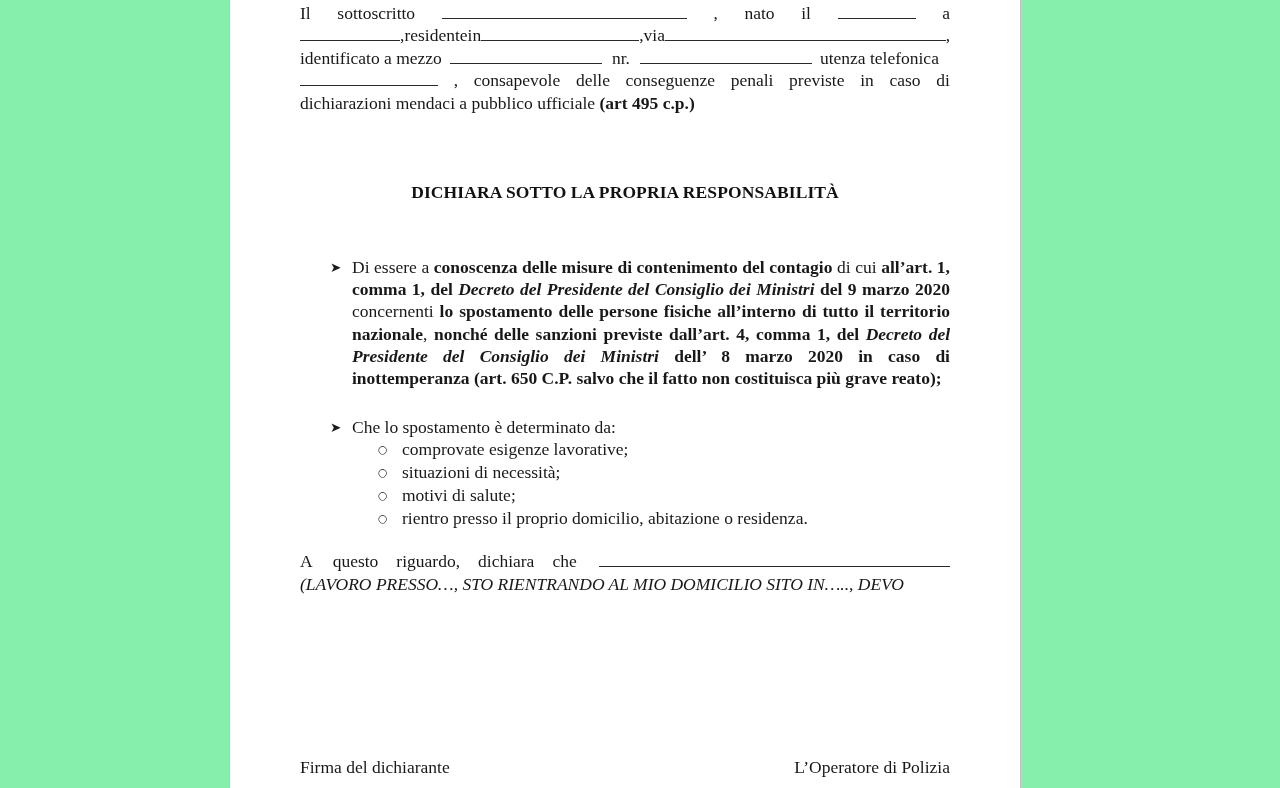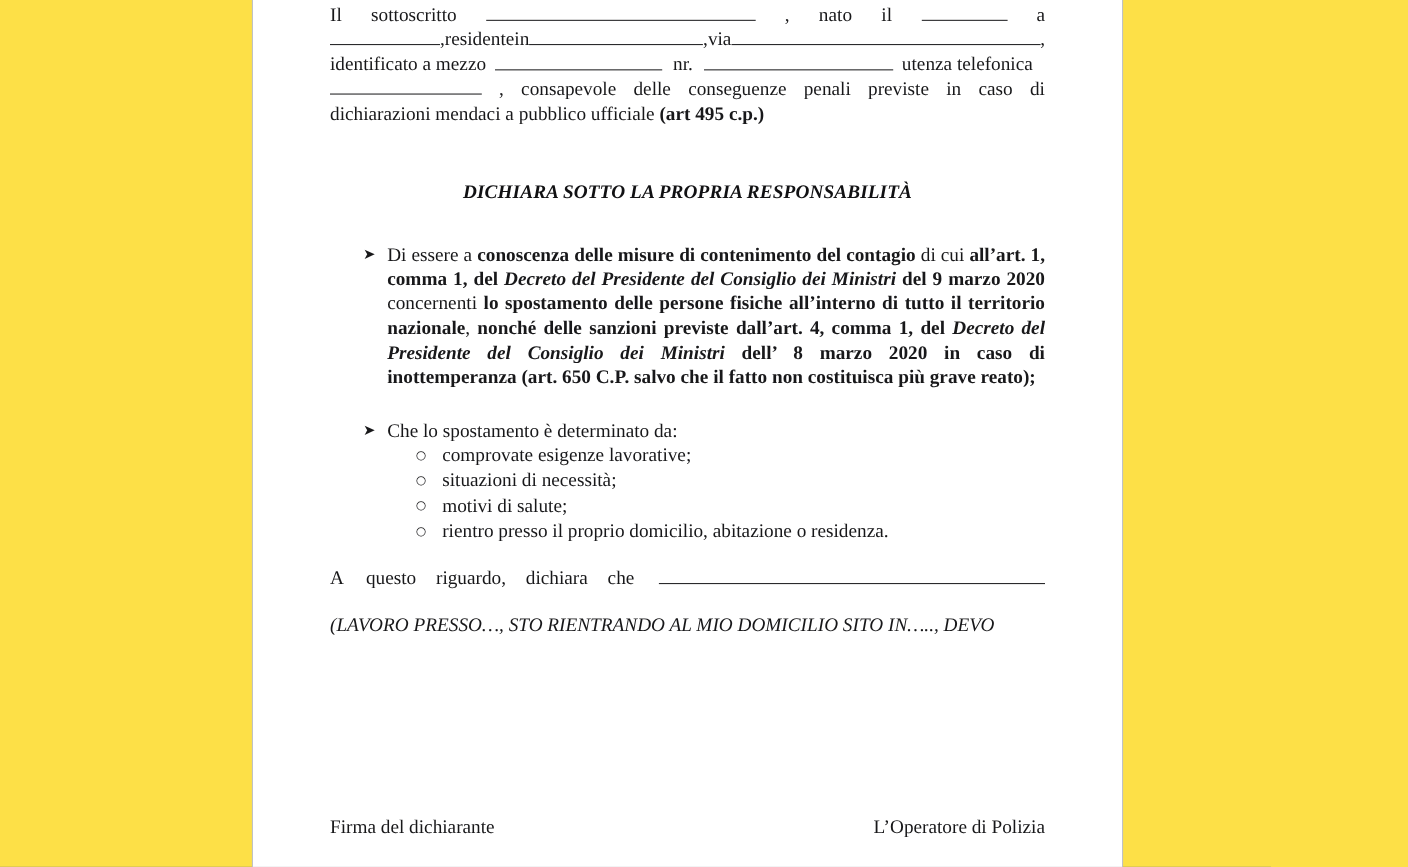--- a/index.html
+++ b/index.html
@@ -11,21 +11,21 @@
     height: 788px;
     background: #565a5f;
     font-family: "Liberation Serif", "DejaVu Serif", serif;
     overflow: hidden;
   }
 
   .viewer {
     position: relative;
     width: 1280px;
     height: 788px;
-    background: #fde047;
+    background: #86efac;
   }
 
   .page {
     position: absolute;
     left: 230px;
     top: 0;
     width: 790px;
     height: 788px;
     background: #ffffff;
     box-shadow: 0 0 0 1px #bfc2c5;
@@ -78,22 +78,21 @@
   b, .b { font-weight: bold; }
   i, .i { font-style: italic; }
   .u { text-underline-offset: 2px; }
 
   .title {
     text-align: center;
     font-weight: bold;
     font-size: 17.5px;
     letter-spacing: 0.1px;
     color: #111113;
-    margin: 0;
-    font-style: italic;
+    margin: 18px;
   }
 
   .spacer-title-top { height: 50px; }
   .spacer-title-bot { height: 35px; }
 
   
   .bullet {
     display: flex;
     align-items: flex-start;
     margin: 0;
@@ -140,21 +139,20 @@
 
   .closing {
     font-size: 17.5px;
     line-height: 22.5px;
     color: #18181a;
   }
   .closing .ital {
     font-style: italic;
     display: block;
     text-align: justify;
-    margin-top: 20px;
   }
   .closing .ital.last { text-align: left; }
 
   .signrow {
     display: flex;
     justify-content: space-between;
     font-size: 17.5px;
     color: #18181a;
   }
 

